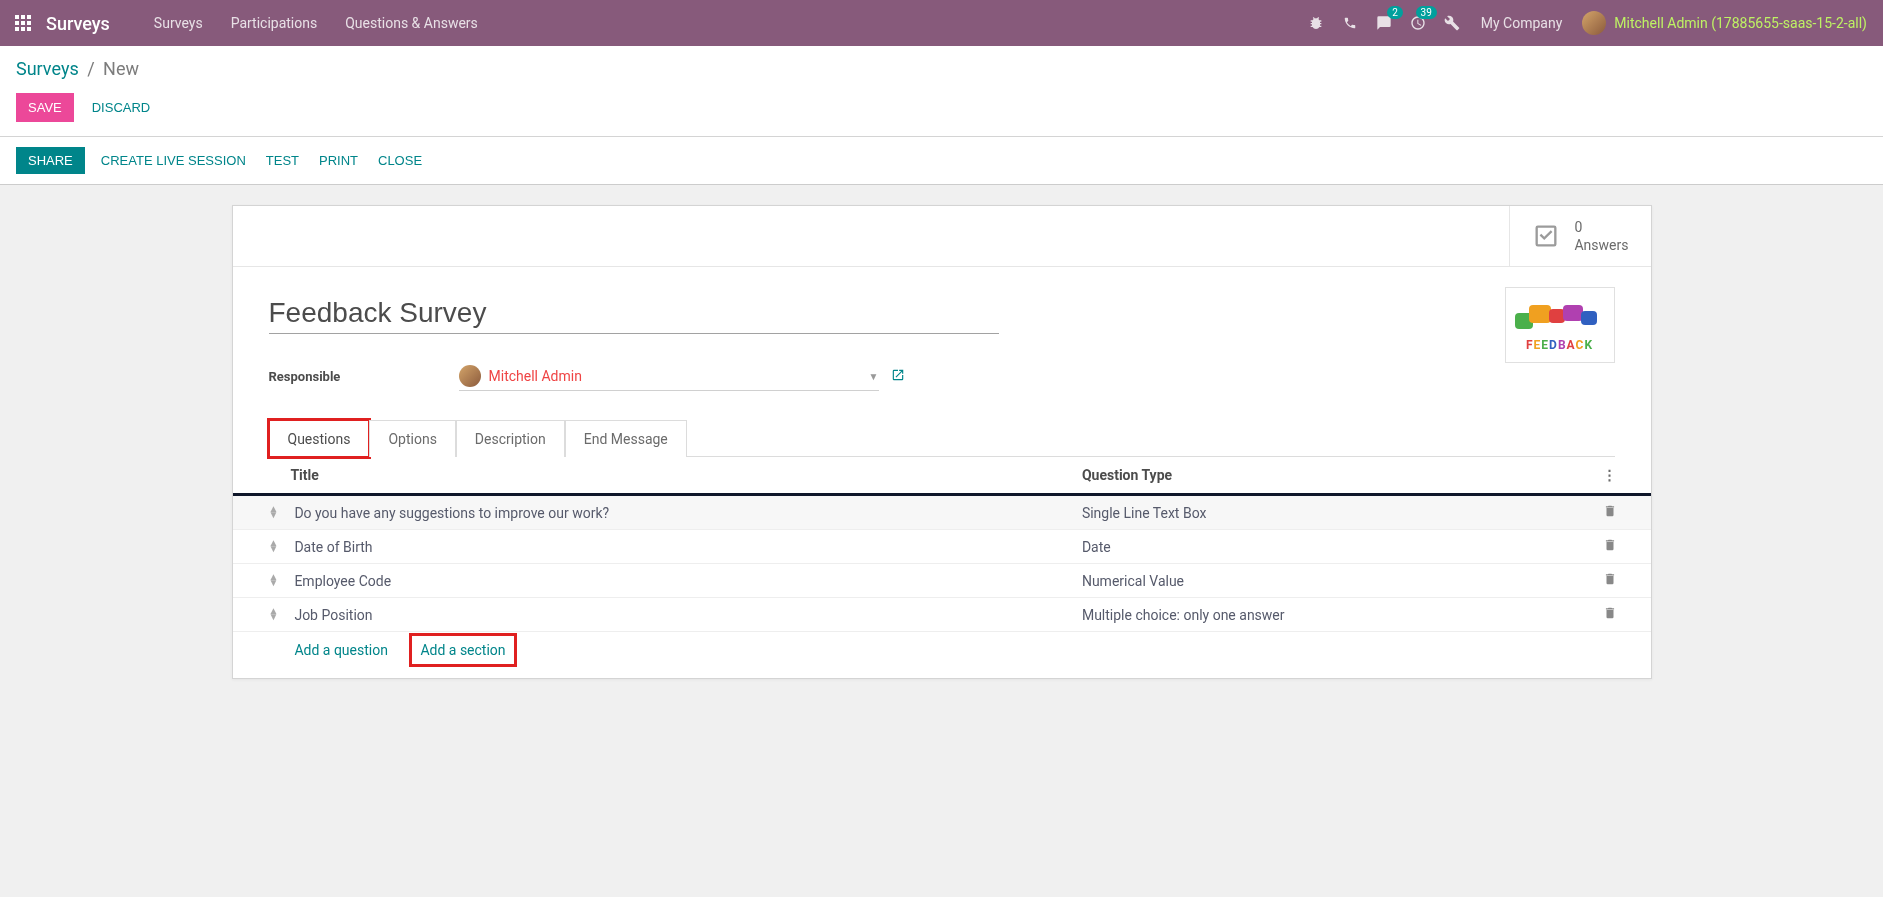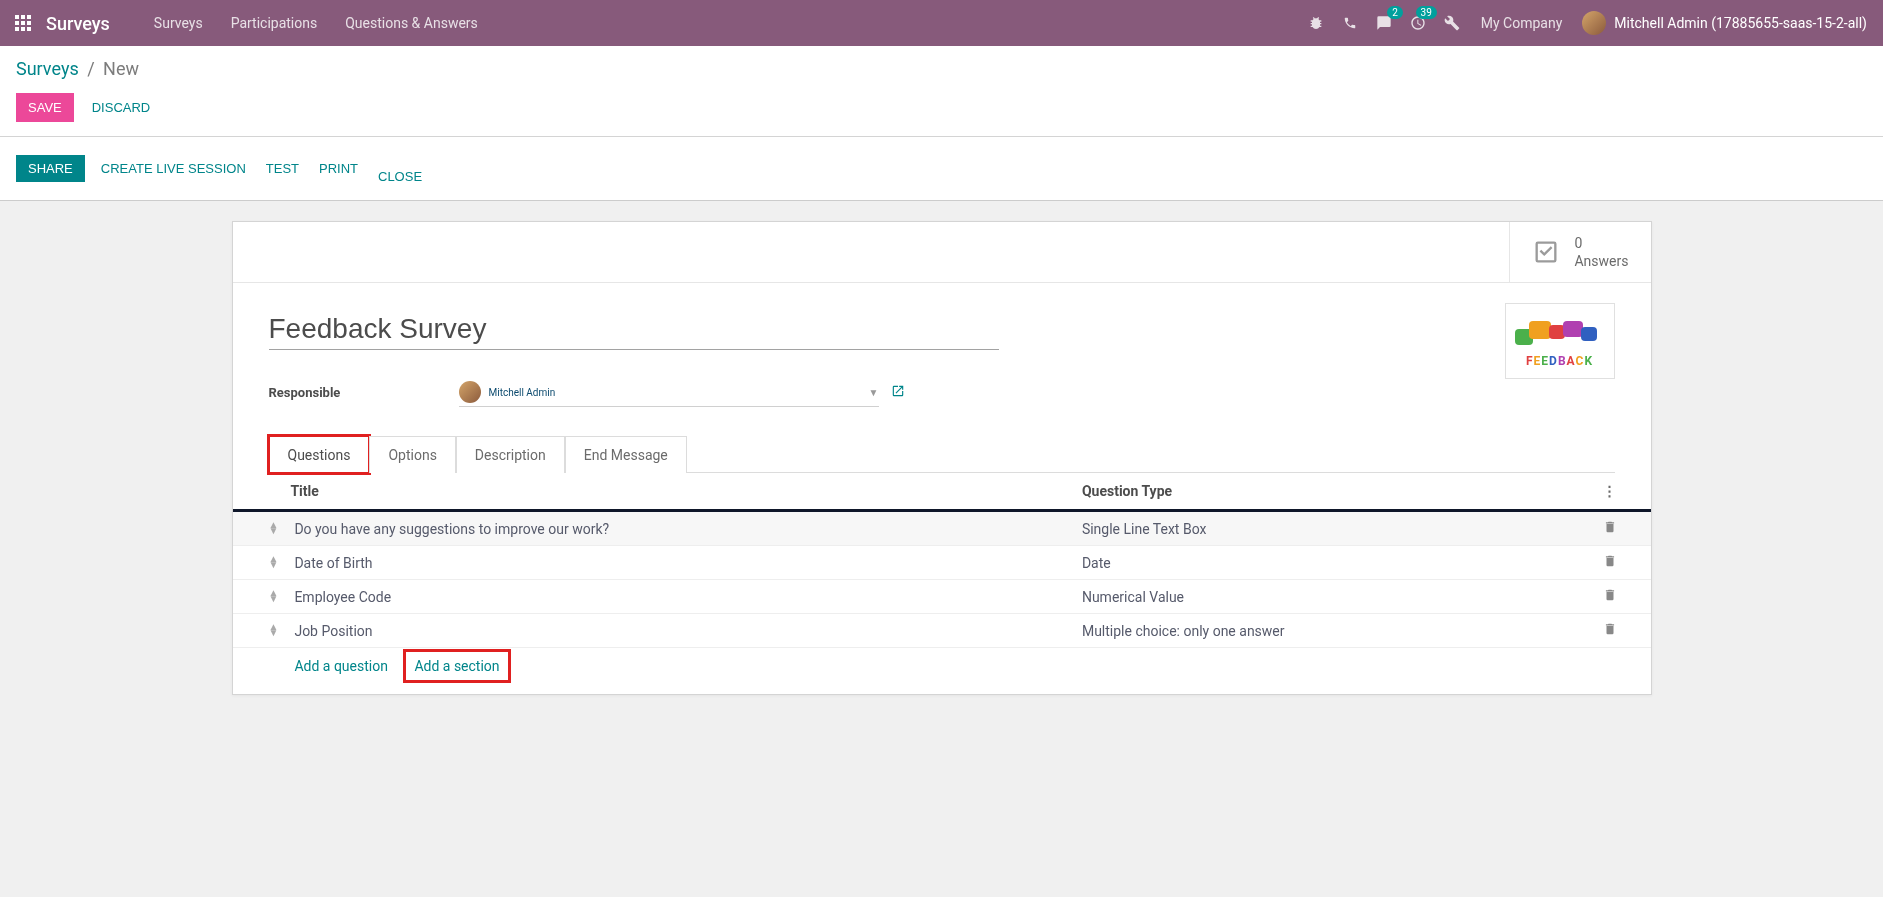--- a/index.html
+++ b/index.html
@@ -9,21 +9,21 @@
 .navbar { background: #875a7b; color: #fff; height: 46px; display: flex; align-items: center; padding: 0 8px; }
 .navbar .apps-icon { width: 30px; height: 30px; display: flex; align-items: center; justify-content: center; margin-right: 8px; cursor: pointer; }
 .navbar .apps-icon svg { fill: #fff; }
 .navbar .brand { font-size: 18px; font-weight: 500; color: #fff; margin-right: 30px; }
 .navbar .nav-item { color: #e8e0e6; font-size: 14px; padding: 0 14px; cursor: pointer; height: 46px; display: flex; align-items: center; }
 .navbar .spacer { flex: 1; }
 .navbar .icon-btn { width: 34px; height: 46px; display: flex; align-items: center; justify-content: center; cursor: pointer; position: relative; color: #e8e0e6; }
 .navbar .icon-btn svg { fill: #e8e0e6; }
 .navbar .badge { position: absolute; top: 6px; right: -2px; background: #00a09d; color: #fff; border-radius: 8px; font-size: 10px; padding: 1px 5px; min-width: 14px; text-align: center; }
 .navbar .company { color: #e8e0e6; padding: 0 12px; cursor: pointer; }
-.navbar .user { display: flex; align-items: center; color: #ffffff; padding: 0 8px; cursor: pointer; }
+.navbar .user { display: flex; align-items: center; color: #bef264; padding: 0 8px; cursor: pointer; }
 .navbar .avatar { width: 24px; height: 24px; border-radius: 50%; background: linear-gradient(135deg,#d4a56a,#8b5a3c); margin-right: 8px; }
 
 
 .control-panel { background: #fff; border-bottom: 1px solid #d4d4d4; }
 .control-panel .row1 { padding: 12px 16px 0 16px; display: flex; align-items: center; }
 .breadcrumb { font-size: 18px; color: #7c7c7c; }
 .breadcrumb .bc-link { color: #00858a; cursor: pointer; }
 .breadcrumb .sep { color: #7c7c7c; margin: 0 4px; }
 .control-panel .row2 { padding: 14px 16px 14px 16px; display: flex; align-items: center; gap: 18px; }
 .btn { border: none; font-size: 13px; font-weight: 500; padding: 7px 12px; cursor: pointer; text-transform: uppercase; }
@@ -57,21 +57,21 @@
 .feedback-img .b3 { width: 16px; height: 14px; background: #e04040; left: 34px; top: 4px; }
 .feedback-img .b4 { width: 20px; height: 16px; background: #b040b0; left: 48px; top: 0; }
 .feedback-img .b5 { width: 16px; height: 14px; background: #3060c0; left: 66px; top: 6px; }
 .feedback-img .txt { position: absolute; bottom: 10px; font-size: 12px; font-weight: 700; letter-spacing: 1px; }
 .feedback-img .txt span:nth-child(1){color:#e04040;} .feedback-img .txt span:nth-child(2){color:#f0a020;} .feedback-img .txt span:nth-child(3){color:#4bb04b;} .feedback-img .txt span:nth-child(4){color:#3060c0;} .feedback-img .txt span:nth-child(5){color:#b040b0;} .feedback-img .txt span:nth-child(6){color:#e04040;} .feedback-img .txt span:nth-child(7){color:#f0a020;} .feedback-img .txt span:nth-child(8){color:#4bb04b;}
 
 .responsible-row { display: flex; align-items: center; margin-top: 28px; }
 .responsible-row .field-label { width: 190px; margin: 0; }
 .m2o-field { display: flex; align-items: center; border-bottom: 1px solid #d0d0d0; width: 420px; padding: 3px 0; }
 .m2o-field .avatar-sm { width: 22px; height: 22px; border-radius: 50%; background: linear-gradient(135deg,#d4a56a,#8b5a3c); margin-right: 8px; }
-.m2o-field .m2o-text { flex: 1; font-size: 10px; color: #0c4a6e; }
+.m2o-field .m2o-text { flex: 1; font-size: 14px; color: #ef4444; }
 .m2o-field .caret { color: #999; font-size: 10px; }
 .ext-link { margin-left: 12px; color: #00858a; cursor: pointer; }
 
 
 .tabs { display: flex; margin-top: 28px; border-bottom: 1px solid #dcdcdc; }
 .tab { padding: 10px 18px; border: 1px solid transparent; border-bottom: none; color: #6b6b6b; cursor: pointer; font-size: 14px; position: relative; top: 1px; background: #fff; }
 .tab.active { border-color: #dcdcdc; color: #4c4c4c; }
 .tab.highlight { outline: 3px solid #e02020; outline-offset: -1px; }
 .tab + .tab { border-left: 1px solid #dcdcdc; }
 .tab:not(.active) { border-top: 1px solid #dcdcdc; border-right: 1px solid #dcdcdc; }
@@ -85,21 +85,21 @@
 .qtable th.col-title { }
 .qtable th.col-type { }
 .qtable th.col-menu { width: 40px; text-align: right; padding-right: 34px; }
 .qtable td { padding: 8px 8px; font-size: 14px; color: #565a6b; border-bottom: 1px solid #eee; }
 .qtable td.col-handle { padding-left: 36px; width: 40px; color: #aaa; cursor: grab; }
 .qtable td.col-del { width: 40px; text-align: right; padding-right: 34px; color: #888; cursor: pointer; }
 .qtable tbody tr:first-child td { background: #f7f7f7; }
 .qtable tbody tr:first-child { }
 .add-row { }
 .add-row td { padding: 10px 8px; border: none; }
-.add-row .add-link { color: #00858a; cursor: pointer; margin-right: 23px; display: inline-block; }
+.add-row .add-link { color: #00858a; cursor: pointer; margin-right: 29px; display: inline-block; }
 .add-row .add-link.highlight { outline: 3px solid #e02020; padding: 6px 8px; margin: -6px 12px -6px -8px; }
 .add-row td.col-handle { }
 
 .sort-icon { display: inline-block; line-height: 0.6; font-size: 10px; color: #aaa; }
 .trash svg { fill: #888; }
 .menu-dots { font-weight: 700; color: #6b6b6b; cursor: pointer; }
 
 </style>
 </head>
 <body>
@@ -169,21 +169,21 @@
     <button class="btn btn-primary">Save</button>
     <button class="btn btn-link">Discard</button>
   </div>
 </div>
 
 <div class="statusbar">
   <button class="btn btn-share" style="text-transform:uppercase;">Share</button>
   <button class="btn-action" style="text-transform:uppercase;">Create Live Session</button>
   <button class="btn-action" style="text-transform:uppercase;">Test</button>
   <button class="btn-action" style="text-transform:uppercase;">Print</button>
-  <button class="btn-action" style="text-transform:uppercase;margin-top:16px;">Close</button>
+  <button class="btn-action" style="text-transform:uppercase;">Close</button>
 </div>
 
 <div class="sheet-bg">
   <div class="sheet">
 
     <div class="button-box">
       <div class="stat-button">
         <svg width="28" height="28" viewBox="0 0 24 24">
             <path d="M19 3H5a2 2 0 0 0-2 2v14a2 2 0 0 0 2 2h14a2 2 0 0 0 2-2V5a2 2 0 0 0-2-2zm0 16H5V5h14v14zm-8.5-3.5l-4-4 1.41-1.41L10.5 12.67l5.59-5.59L17.5 8.5l-7 7z"></path>
           </svg>

